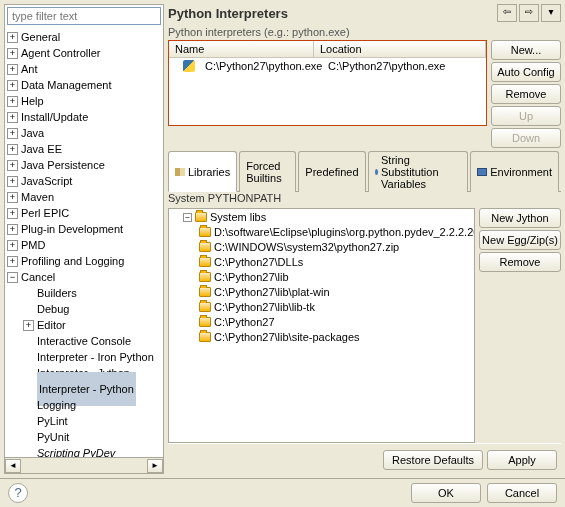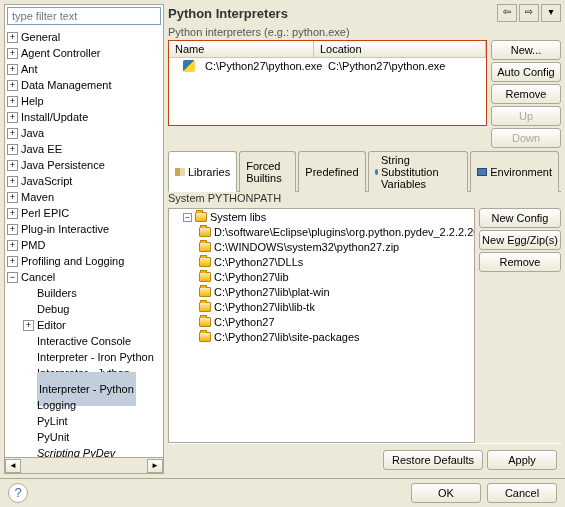--- a/index.html
+++ b/index.html
@@ -106,21 +106,21 @@
         <div class="tree-item" style="padding-left: 0px;">
           <span class="exp">+</span>
           <span class="lbl">Maven</span>
         </div>
         <div class="tree-item" style="padding-left: 0px;">
           <span class="exp">+</span>
           <span class="lbl">Perl EPIC</span>
         </div>
         <div class="tree-item" style="padding-left: 0px;">
           <span class="exp">+</span>
-          <span class="lbl">Plug-in Interactive</span>
+          <span class="lbl">Plug-in Development</span>
         </div>
         <div class="tree-item" style="padding-left: 0px;">
           <span class="exp">+</span>
           <span class="lbl">PMD</span>
         </div>
         <div class="tree-item" style="padding-left: 0px;">
           <span class="exp">+</span>
           <span class="lbl">Profiling and Logging</span>
         </div>
         <div class="tree-item" style="padding-left: 0px;">
@@ -273,21 +273,21 @@
                 <span>C:\Python27</span>
               </div>
               <div class="lib-item">
                 <div class="folder"></div>
                 <span>C:\Python27\lib\site-packages</span>
               </div>
             </div>
         </div>
       </div>
       <div class="side-btns" style="width:82px">
-        <div class="btn">New Config</div>
+        <div class="btn">New Jython</div>
         <div class="btn">New Egg/Zip(s)</div>
         <div class="btn">Remove</div>
       </div>
     </div>
 
     <div class="bottom">
       <div class="btn" style="width:100px">Restore Defaults</div>
       <div class="btn" style="width:70px">Apply</div>
     </div>
   </div>

